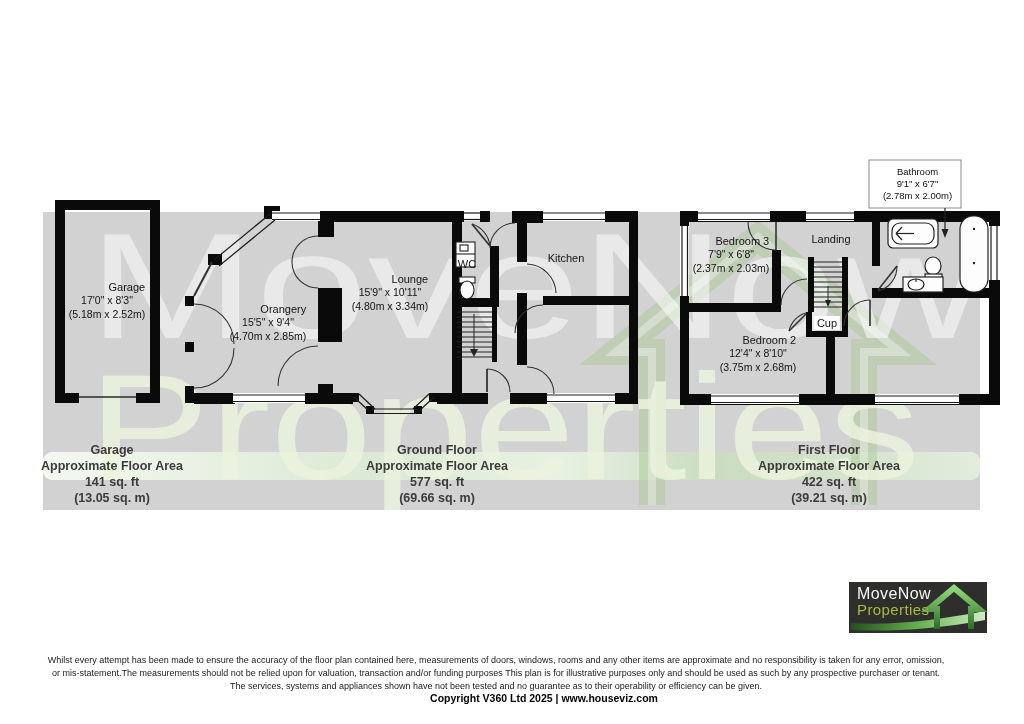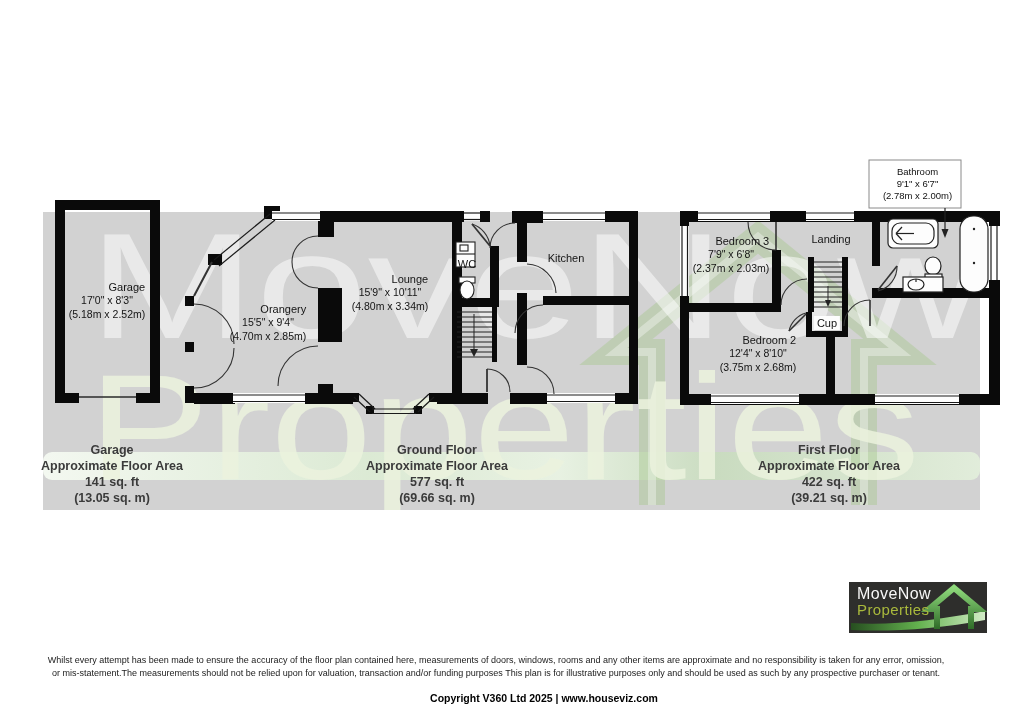--- a/index.html
+++ b/index.html
@@ -356,15 +356,16 @@
       </linearGradient>
     </defs>
     <path d="M 88 47 L 88 27 L 80 27 L 105 6 L 130 27 L 122 27 L 122 47" fill="none" stroke="url(#lgh2)" stroke-width="6"></path>
   </svg>
   <span class="l1">MoveNow</span>
   <span class="l2">Properties</span>
 </div>
 
 <div class="footer-line" style="top:655px">Whilst every attempt has been made to ensure the accuracy of the floor plan contained here, measurements of doors, windows, rooms and any other items are approximate and no responsibility is taken for any error, omission,</div>
 <div class="footer-line" style="top:668px">or mis-statement.The measurements should not be relied upon for valuation, transaction and/or funding purposes This plan is for illustrative purposes only and should be used as such by any prospective purchaser or tenant.</div>
+<div class="footer-line" style="top:681px">The services, systems and appliances shown have not been tested and no guarantee as to their operability or efficiency can be given.</div>
 <div class="footer-copy" style="top:692px">Copyright V360 Ltd 2025 | www.houseviz.com</div>
 
 </div>
 
 </body></html>

